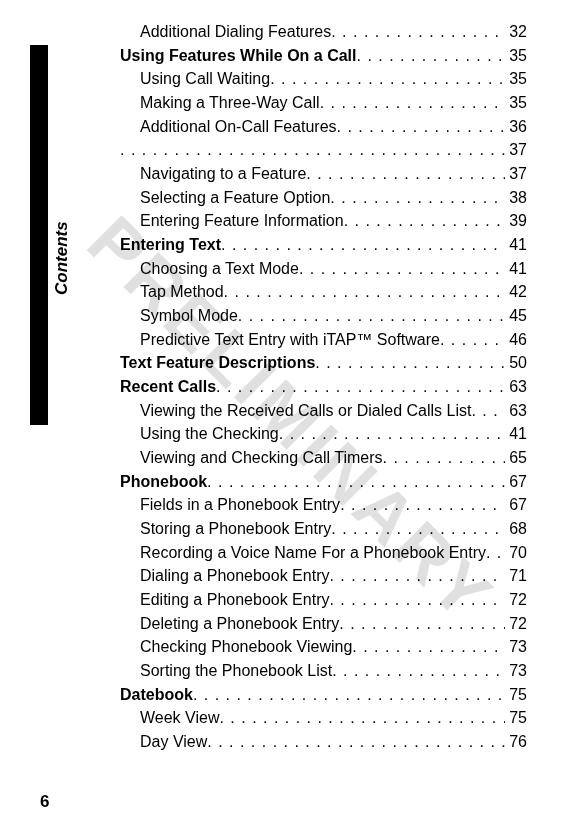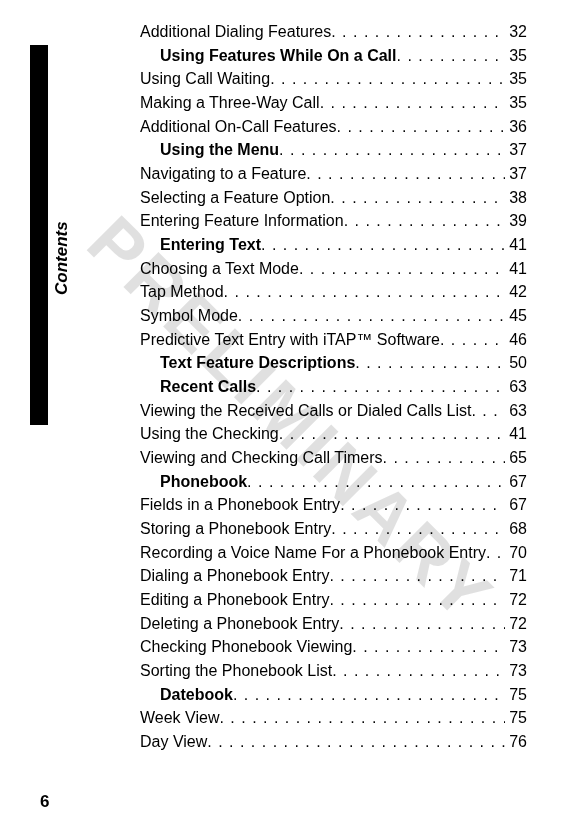--- a/index.html
+++ b/index.html
@@ -75,21 +75,20 @@
   }
 
   .toc-row {
     display: flex;
     align-items: baseline;
     white-space: nowrap;
   }
 
   .toc-row.section .title{
     font-weight: bold;
-    margin-left: 40px;
   }
 
   .toc-row.subsection {
     padding-left: 20px;
   }
 
   .toc-row .title {
     flex: 0 0 auto;
   }
 
@@ -148,21 +147,20 @@
         <span class="title">Making a Three-Way Call</span>
         <span class="leader"></span>
         <span class="page-num">35</span>
       </div>
       <div class="toc-row subsection">
         <span class="title">Additional On-Call Features</span>
         <span class="leader"></span>
         <span class="page-num">36</span>
       </div>
       <div class="toc-row section">
-        <span class="title">Using the Menu</span>
         <span class="leader"></span>
         <span class="page-num">37</span>
       </div>
       <div class="toc-row subsection">
         <span class="title">Navigating to a Feature</span>
         <span class="leader"></span>
         <span class="page-num">37</span>
       </div>
       <div class="toc-row subsection">
         <span class="title">Selecting a Feature Option</span>

